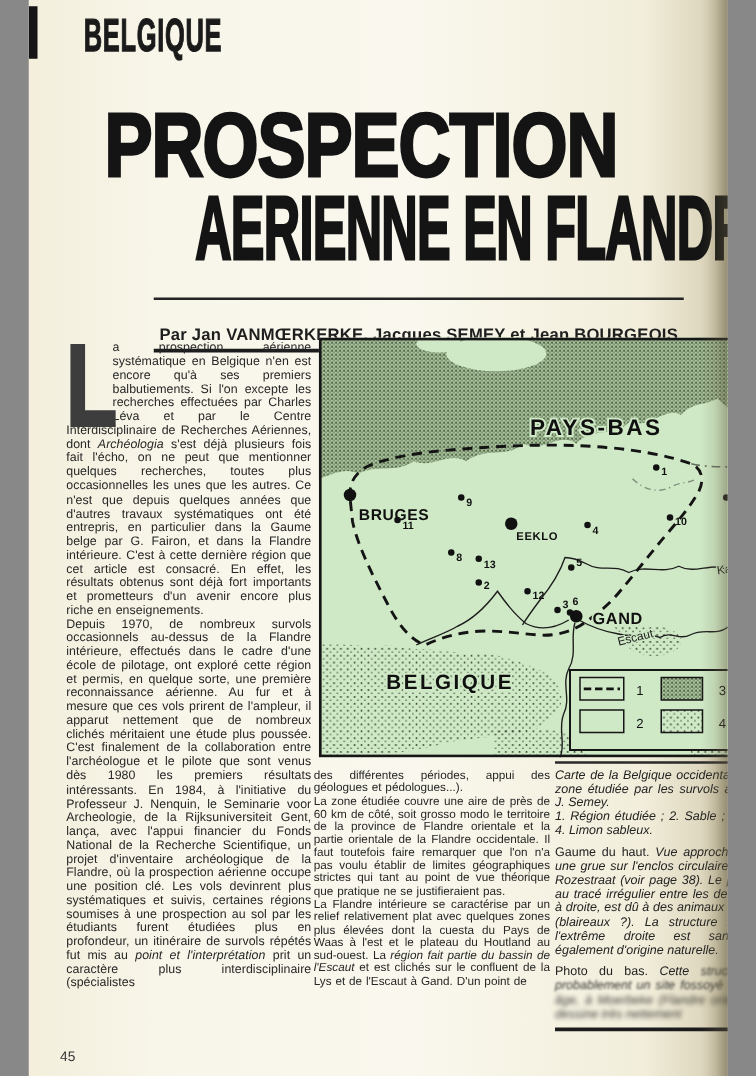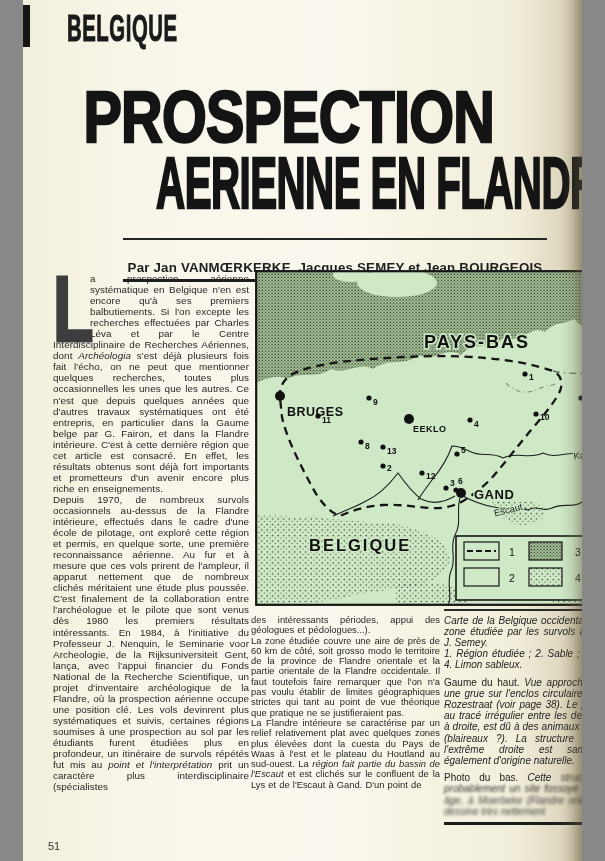--- a/index.html
+++ b/index.html
@@ -156,29 +156,29 @@
       <text x="254" y="286" font-size="10.5" fill="#111">1</text>
       <text x="254" y="312" font-size="10.5" fill="#111">2</text>
       <text x="320" y="286" font-size="10.5" fill="#111">3</text>
       <text x="320" y="312" font-size="10.5" fill="#111">4</text>
       <path d="M351,271 H358 V325 H351" fill="none" stroke="#161616" stroke-width="1.3"></path>
       <text transform="rotate(-90 347 298)" x="347" y="302" text-anchor="middle" font-size="10.5" fill="#111">10km</text>
     </g>
   </svg>
 
   <div class="col col2">
-    <p><span><span>des intéressants périodes, appui des géologues et pédologues...).</span></span></p>
+    <p><span><span>des différentes périodes, appui des géologues et pédologues...).</span></span></p>
     <p><span><span>La zone étudiée couvre une aire de près de 60 km de côté, soit grosso modo le territoire de la province de Flandre orientale et la partie orientale de la Flandre occidentale. Il faut toutefois faire remarquer que l'on n'a pas voulu établir de limites géographiques strictes qui tant au point de vue théorique que pratique ne se justifieraient pas.</span></span></p>
     <p><span><span>La Flandre intérieure se caractérise par un relief relativement plat avec quelques zones plus élevées dont la cuesta du Pays de Waas à l'est et le plateau du Houtland au sud-ouest. La </span><span class="it">région fait partie du bassin de l'Escaut</span><span> et est clichés sur le confluent de la Lys et de l'Escaut à Gand. D'un point de</span></span></p>
   </div>
 
   <div class="col col3">
     <div class="cap-rule"></div>
     <p><span><span>Carte de la Belgique occidentale avec la zone étudiée par les survols aériens de J. Semey.</span></span></p>
     <p><span><span>1. Région étudiée ; 2. Sable ; 3. Argile ; 4. Limon sableux.</span></span></p>
     <p class="gap"><span><span class="rm">Gaume du haut.</span><span> Vue approchée depuis une grue sur l'enclos circulaire de Ursel-Rozestraat (voir page 38). Le petit fossé au tracé irrégulier entre les deux fossés, à droite, est dû à des animaux fouisseurs (blaireaux ?). La structure linéaire à l'extrême droite est sans doute également d'origine naturelle.</span></span></p>
     <p class="gap"><span><span class="rm">Photo du bas.</span><span> Cette </span><span class="b1">structure, très probablement un site fossoyé du </span><span class="b2">moyen âge, à Moerbeke (Flandre orientale), se dessine très nettement</span></span></p>
     <div class="bottom-rule"></div>
   </div>
 
-  <div class="pagenum">51</div>
+  <div class="pagenum">45</div>
   <div class="edge-shadow"></div>
 </div>
 
 </body></html>

